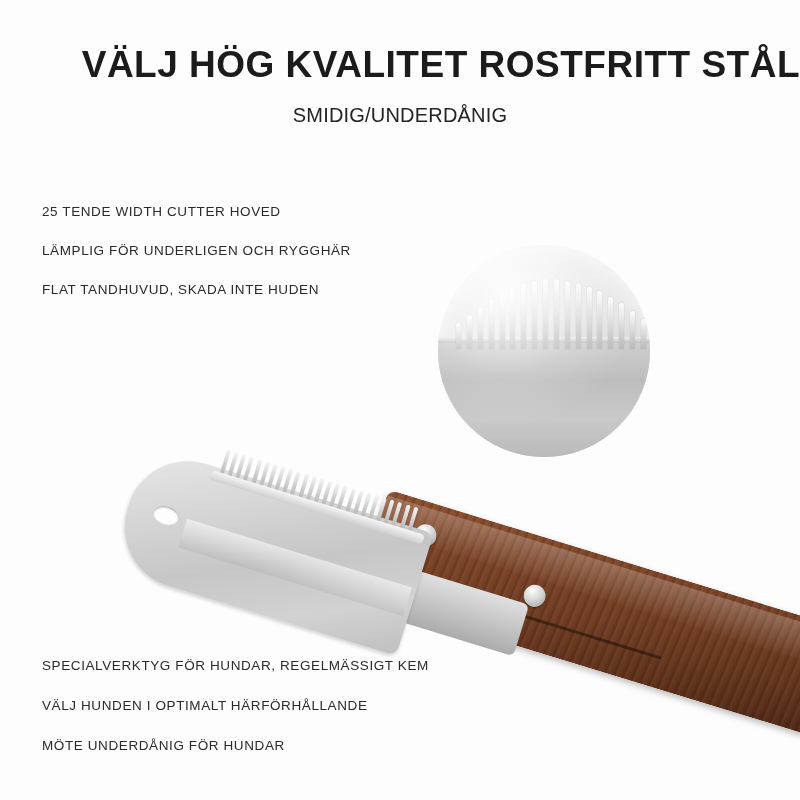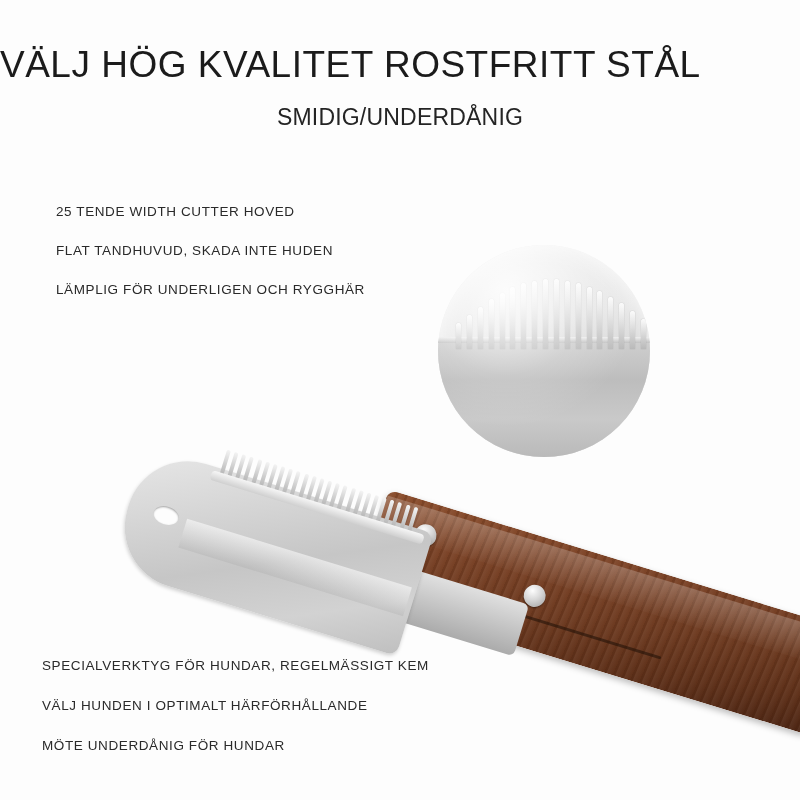--- a/index.html
+++ b/index.html
@@ -20,43 +20,43 @@
     background: #fdfdfd;
     overflow: hidden;
   }
 
   
   .title {
     position: absolute;
     top: 44px;
     left: 0;
     width: 800px;
-    text-align: left;
+    text-align: right;
     font-size: 37px;
     letter-spacing: 0.5px;
     color: #1b1b1b;
-    font-weight: 400;
+    font-weight: 700;
     white-space: nowrap;
   }
   .subtitle {
     position: absolute;
     top: 104px;
     left: 0;
     width: 800px;
     text-align: center;
-    font-size: 23px;
+    font-size: 20px;
     color: #242424;
     font-weight: 400;
     letter-spacing: 0.2px;
   }
 
   
   .feature-list {
     position: absolute;
-    left: 56px;
+    left: 42px;
     top: 204px;
     width: 420px;
   }
   .feature-line {
     font-size: 13.5px;
     color: #2a2a2a;
     letter-spacing: 0.6px;
     margin-bottom: 24px;
     white-space: nowrap;
   }
@@ -246,22 +246,22 @@
 </head>
 <body>
 
 <div class="page">
 
   <div class="title">VÄLJ HÖG KVALITET ROSTFRITT STÅL</div>
   <div class="subtitle">SMIDIG/UNDERDÅNIG</div>
 
   <div class="feature-list">
     <div class="feature-line">25 TENDE WIDTH CUTTER HOVED</div>
+    <div class="feature-line">LÄMPLIG FÖR UNDERLIGEN OCH RYGGHÄR</div>
     <div class="feature-line">FLAT TANDHUVUD, SKADA INTE HUDEN</div>
-    <div class="feature-line">LÄMPLIG FÖR UNDERLIGEN OCH RYGGHÄR</div>
   </div>
 
   <div class="zoom-circle">
     <div class="blade-body"></div>
     <div class="blade-edge"></div>
     <div class="zoom-teeth">
       <i style="height:26px"></i>
         <i style="height:34px"></i>
         <i style="height:42px"></i>
         <i style="height:50px"></i>

